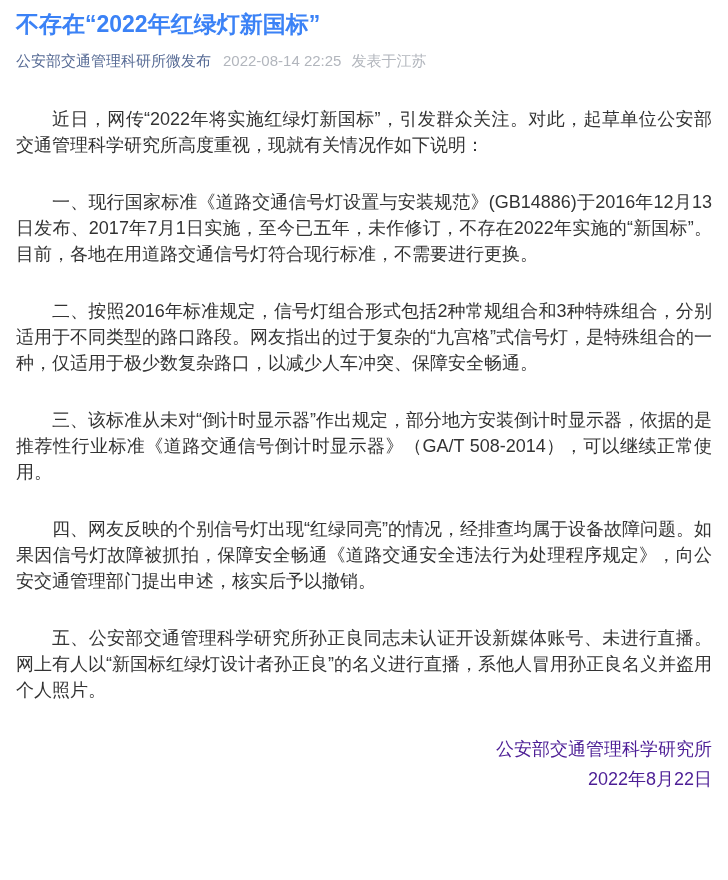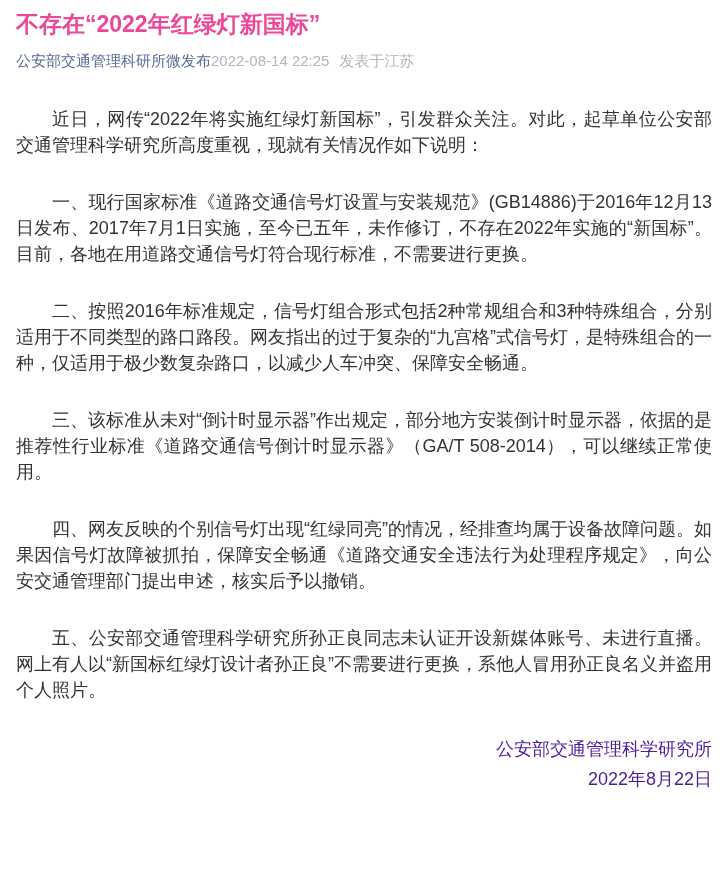--- a/index.html
+++ b/index.html
@@ -14,30 +14,31 @@
     color: #333333;
   }
   .article {
     padding: 10px 16px 16px 16px;
   }
   .article-title {
     margin: 0 0 13px 0;
     font-size: 23px;
     line-height: 28px;
     font-weight: bold;
-    color: #ec4899;
+    color: #3b82f6;
   }
   .byline {
     margin: 0 0 35px 0;
     font-size: 15px;
     line-height: 20px;
     white-space: nowrap;
   }
   .account-name {
     color: #576b95;
+    margin-right: 12px;
     cursor: pointer;
     text-decoration: none;
   }
   .meta-text {
     color: #b2b6bd;
     margin-right: 10px;
   }
   .content p {
     margin: 0 0 31px 0;
     font-size: 18px;
@@ -66,21 +67,21 @@
   <div class="byline">
     <a class="account-name">公安部交通管理科研所微发布</a><span class="meta-text">2022-08-14 22:25</span><span class="meta-text">发表于江苏</span>
   </div>
 
   <div class="content">
     <p>近日，网传“2022年将实施红绿灯新国标”，引发群众关注。对此，起草单位公安部交通管理科学研究所高度重视，现就有关情况作如下说明：</p>
     <p>一、现行国家标准《道路交通信号灯设置与安装规范》(GB14886)于2016年12月13日发布、2017年7月1日实施，至今已五年，未作修订，不存在2022年实施的“新国标”。目前，各地在用道路交通信号灯符合现行标准，不需要进行更换。</p>
     <p>二、按照2016年标准规定，信号灯组合形式包括2种常规组合和3种特殊组合，分别适用于不同类型的路口路段。网友指出的过于复杂的“九宫格”式信号灯，是特殊组合的一种，仅适用于极少数复杂路口，以减少人车冲突、保障安全畅通。</p>
     <p>三、该标准从未对“倒计时显示器”作出规定，部分地方安装倒计时显示器，依据的是推荐性行业标准《道路交通信号倒计时显示器》（GA/T 508-2014），可以继续正常使用。</p>
     <p>四、网友反映的个别信号灯出现“红绿同亮”的情况，经排查均属于设备故障问题。如果因信号灯故障被抓拍，保障安全畅通《道路交通安全违法行为处理程序规定》，向公安交通管理部门提出申述，核实后予以撤销。</p>
-    <p>五、公安部交通管理科学研究所孙正良同志未认证开设新媒体账号、未进行直播。网上有人以“新国标红绿灯设计者孙正良”不需要进行更换，系他人冒用孙正良名义并盗用个人照片。</p>
+    <p>五、公安部交通管理科学研究所孙正良同志未认证开设新媒体账号、未进行直播。网上有人以“新国标红绿灯设计者孙正良”的名义进行直播，系他人冒用孙正良名义并盗用个人照片。</p>
   </div>
 
   <div class="signature">
     <div>公安部交通管理科学研究所</div>
     <div>2022年8月22日</div>
   </div>
 
 </div>
 
 </body></html>

